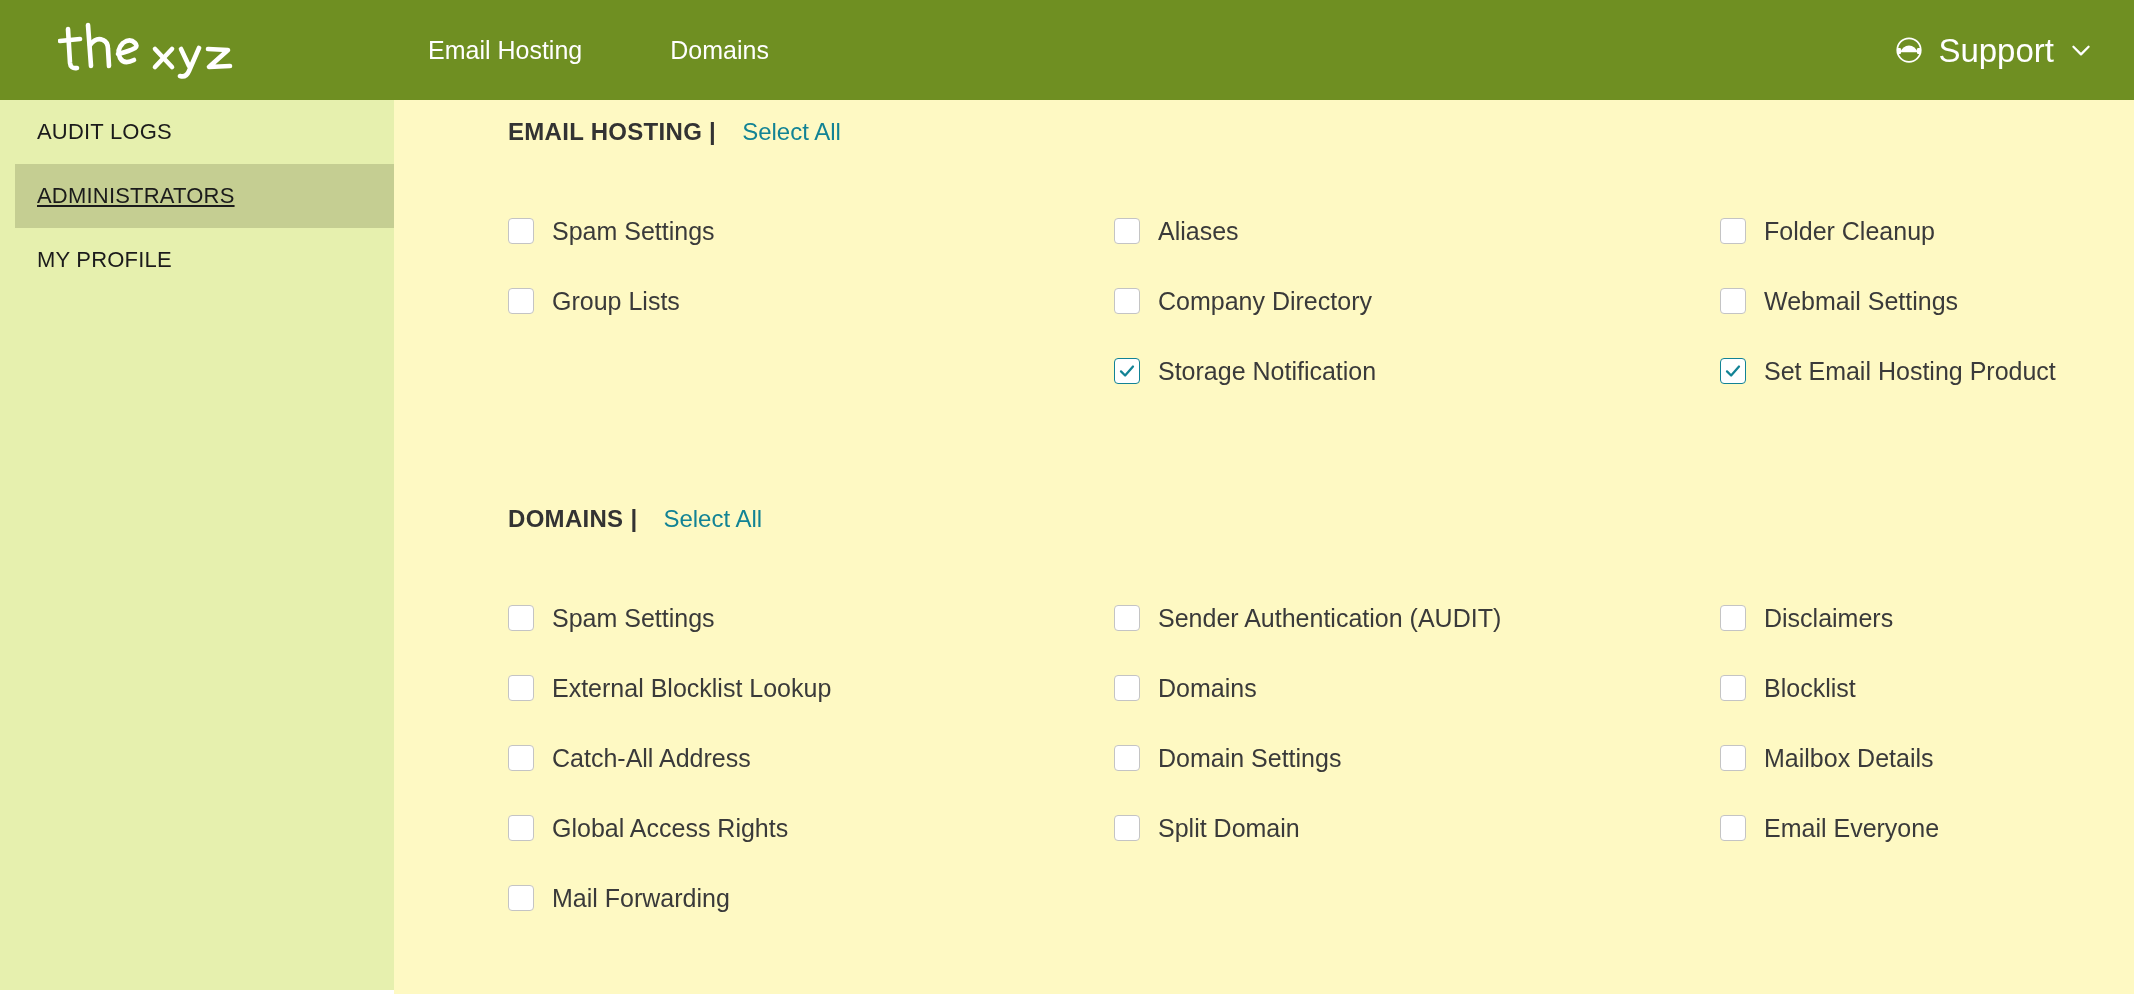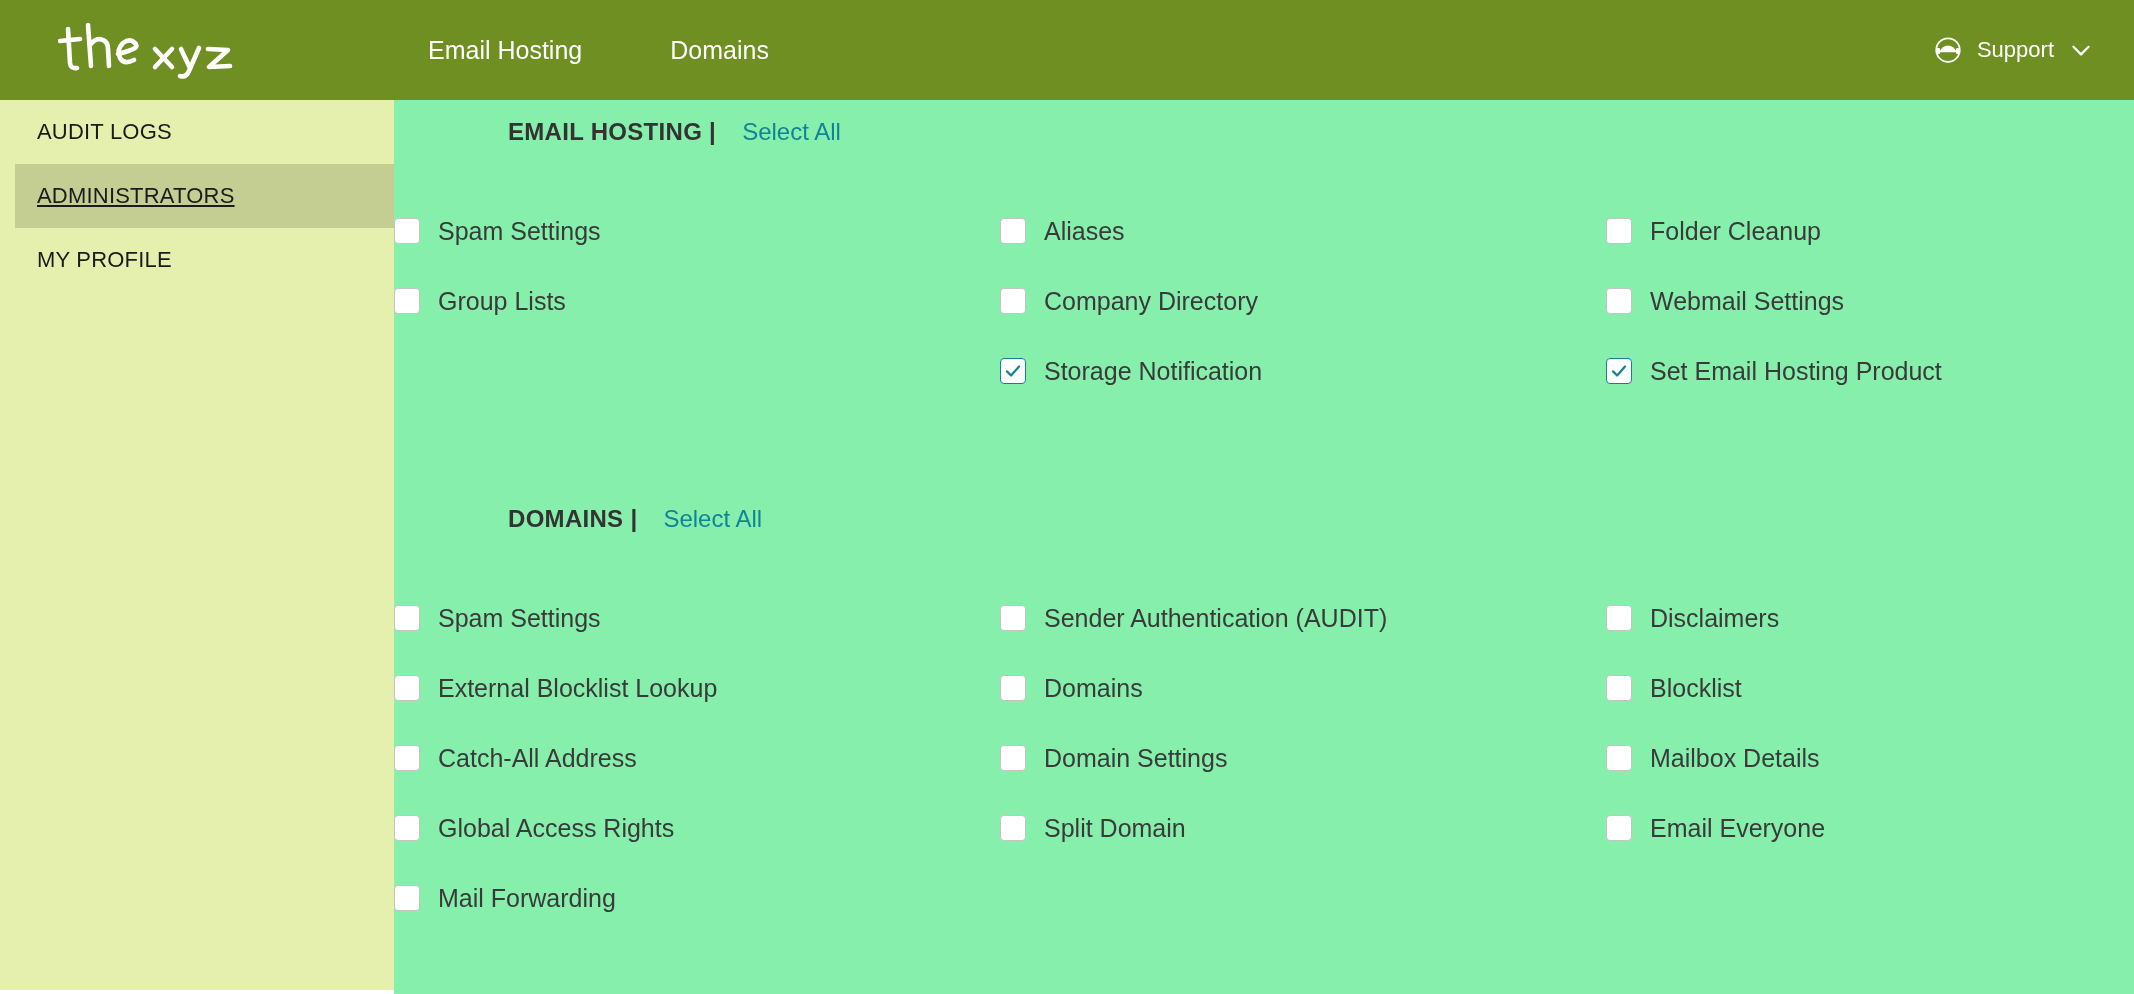--- a/index.html
+++ b/index.html
@@ -52,21 +52,21 @@
     position: absolute;
     right: 40px;
     display: flex;
     align-items: center;
     gap: 14px;
     cursor: pointer;
   }
   .support-icon { width: 30px; height: 30px; display: block; }
   .support-label {
     color: #ffffff;
-    font-size: 22px;
+    font-size: 33px;
     line-height: 1;
     white-space: nowrap;
   }
   .chev { width: 26px; height: 26px; display: block; }
 
   
   .sidebar {
     position: absolute;
     top: 100px; left: 0;
     width: 394px;
@@ -87,21 +87,21 @@
   }
   .side-item.active { background: #C5CE92; text-decoration: underline; }
 
   
   .main {
     position: absolute;
     top: 100px;
     left: 394px;
     width: 1740px;
     height: 894px;
-    background: #86efac;
+    background: #fef9c3;
   }
 
   .section { position: absolute; left: 0; width: 1740px; }
   .section.email-hosting { top: 18px; }
   .section.domains { top: 405px; }
 
   .section-head {
     display: flex;
     align-items: baseline;
     padding-left: 114px;
@@ -120,20 +120,21 @@
     color: #128395;
     text-decoration: none;
     cursor: pointer;
     white-space: nowrap;
   }
 
   .grid {
     margin-top: 34px;
     display: grid;
     grid-template-columns: 606px 606px 528px;
+    padding-left: 114px;
     column-gap: 0;
   }
   .col { display: flex; flex-direction: column; }
 
   .cb-row {
     display: flex;
     align-items: center;
     height: 70px;
     gap: 18px;
     cursor: pointer;

